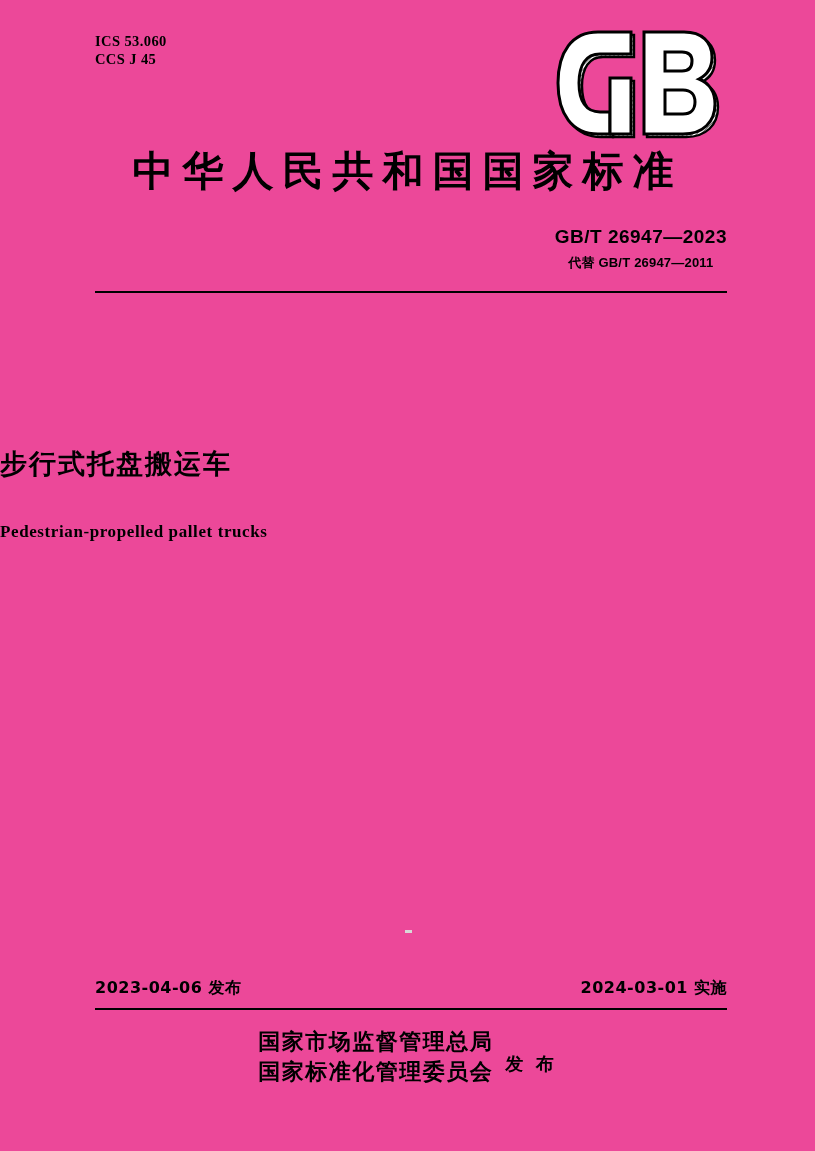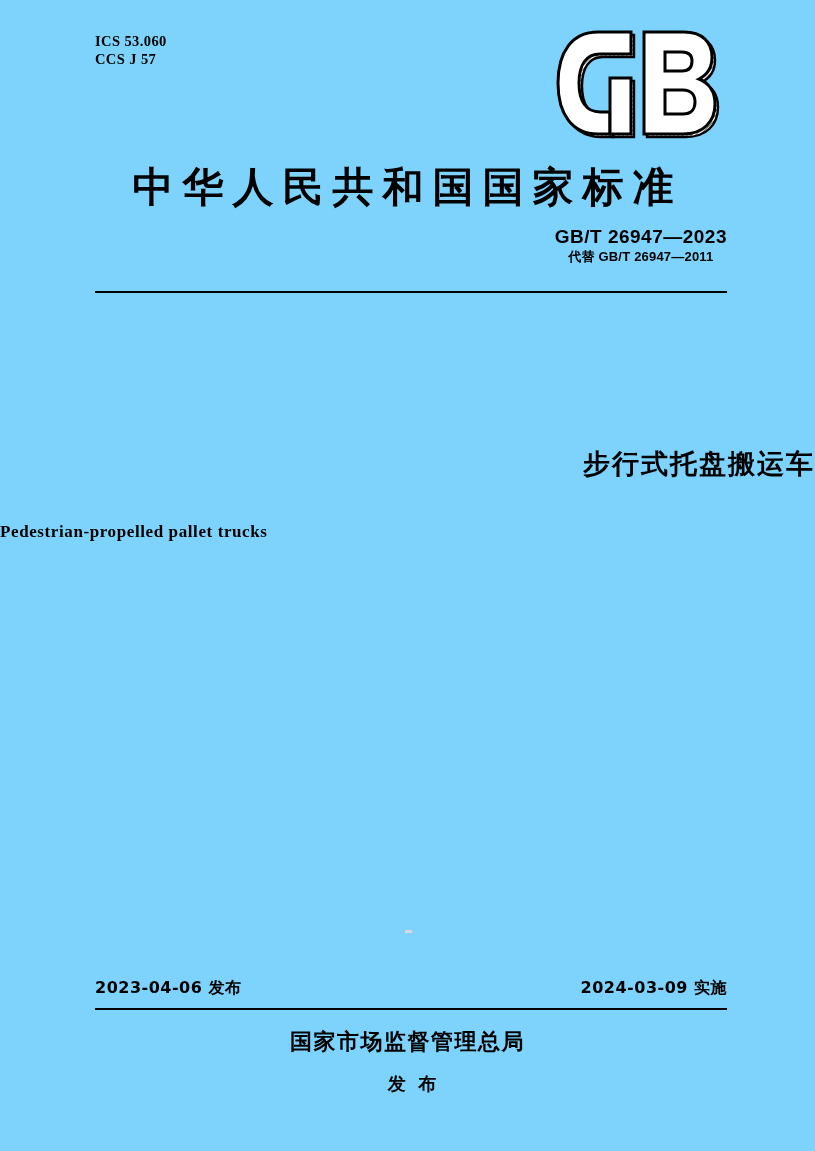--- a/index.html
+++ b/index.html
@@ -9,21 +9,21 @@
   }
   body {
     font-family: "Liberation Serif", serif;
     color: #000000;
   }
   .page {
     position: relative;
     width: 815px;
     height: 1151px;
     margin: 0 auto;
-    background: #7dd3fc;
+    background: #ec4899;
     overflow: hidden;
   }
 
   
   .ics-block {
     position: absolute;
     left: 95px;
     top: 32px;
     font-family: "Liberation Serif", serif;
     font-weight: bold;
@@ -40,21 +40,21 @@
     width: 175px;
     height: 115px;
   }
   .gb-logo svg { display: block; }
 
   
   .national-title {
     position: absolute;
     left: 0;
     right: 0;
-    top: 160px;
+    top: 144px;
     text-align: center;
     font-family: "DejaVu Serif", serif;
     font-weight: bold;
     font-size: 41px;
     letter-spacing: 9px;
     white-space: nowrap;
   }
 
   
   .std-number {
@@ -63,20 +63,21 @@
     top: 226px;
     text-align: center;
     font-family: "Liberation Sans", sans-serif;
   }
   .std-number .num {
     font-size: 19px;
     font-weight: bold;
     letter-spacing: 0.5px;
   }
   .std-number .replaces {
+    margin-top: 6px;
     font-size: 13px;
     font-weight: bold;
     letter-spacing: 0.2px;
   }
 
   
   .rule-top {
     position: absolute;
     left: 95px;
     right: 88px;
@@ -92,21 +93,21 @@
     height: 0;
     border-top: 2.2px solid #000;
   }
 
   
   .doc-title-cn {
     position: absolute;
     left: 0;
     right: 0;
     top: 446px;
-    text-align: right;
+    text-align: left;
     font-family: "DejaVu Serif", serif;
     font-weight: bold;
     font-size: 27px;
     letter-spacing: 2px;
   }
   .doc-title-en {
     position: absolute;
     left: 0;
     right: 0;
     top: 522px;
@@ -140,21 +141,20 @@
 
   
   .publisher {
     position: absolute;
     left: 0;
     right: 0;
     top: 1026px;
     display: flex;
     justify-content: center;
     align-items: center;
-    flex-direction: column;
   }
   .publisher-names {
     font-family: "DejaVu Serif", serif;
     font-weight: bold;
     font-size: 22px;
     line-height: 30px;
     letter-spacing: 1.5px;
     text-align: center;
   }
   .publisher-verb {
@@ -172,21 +172,21 @@
     background: #d8d8d8;
   }
 </style>
 </head>
 <body>
 
 <div class="page">
 
   <div class="ics-block">
     <div>ICS 53.060</div>
-    <div>CCS J 57</div>
+    <div>CCS J 45</div>
   </div>
 
   <div class="gb-logo">
     <svg viewBox="0 0 175 115" width="175" height="115" aria-hidden="true">
       <defs>
         <pattern id="hatch" width="3" height="3" patternUnits="userSpaceOnUse" patternTransform="rotate(45)">
           <rect width="3" height="3" fill="#ffffff"></rect>
           <line x1="0" y1="0" x2="0" y2="3" stroke="#000000" stroke-width="1.1"></line>
         </pattern>
       </defs>
@@ -219,24 +219,25 @@
   </div>
 
   <div class="rule-top"></div>
 
   <div class="doc-title-cn">步行式托盘搬运车</div>
   <div class="doc-title-en">Pedestrian-propelled pallet trucks</div>
 
   <span class="scan-speck" style="left:405px; top:930px; width:7px; height:3px;"></span>
 
   <div class="date-issue">2023-04-06 发布</div>
-  <div class="date-effective">2024-03-09 实施</div>
+  <div class="date-effective">2024-03-01 实施</div>
 
   <div class="rule-bottom"></div>
 
   <div class="publisher">
     <div class="publisher-names">
       <div>国家市场监督管理总局</div>
+      <div>国家标准化管理委员会</div>
     </div>
     <div class="publisher-verb">发 布</div>
   </div>
 
 </div>
 
 </body></html>

